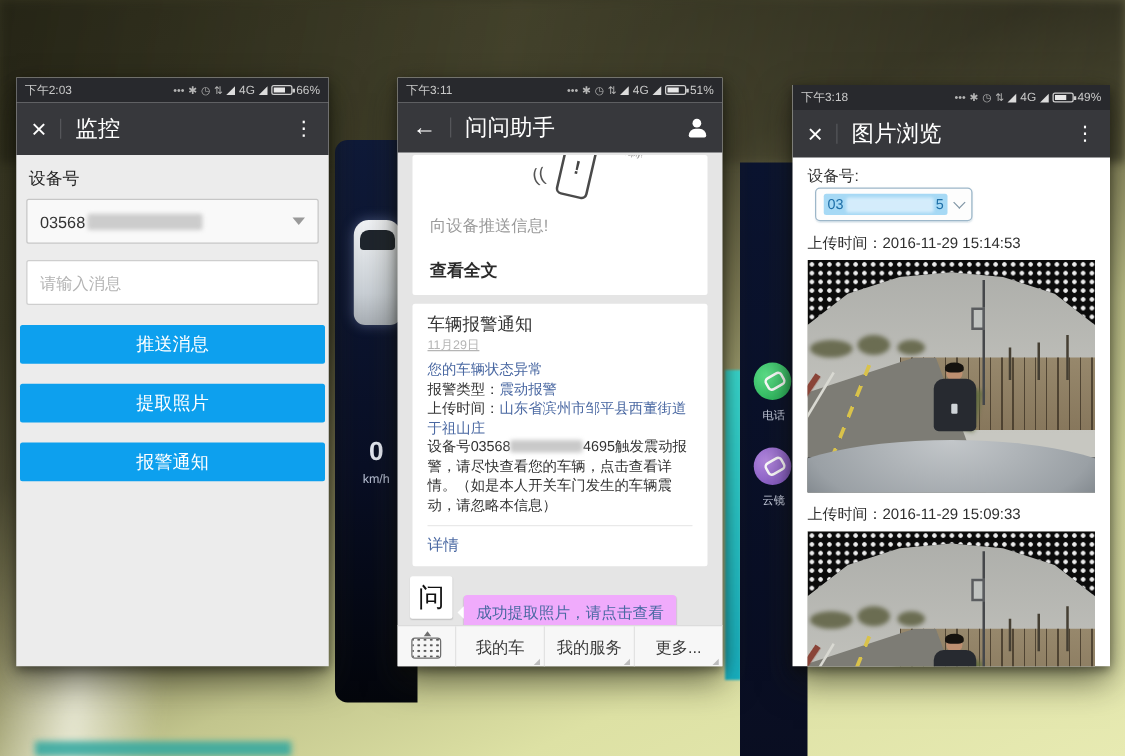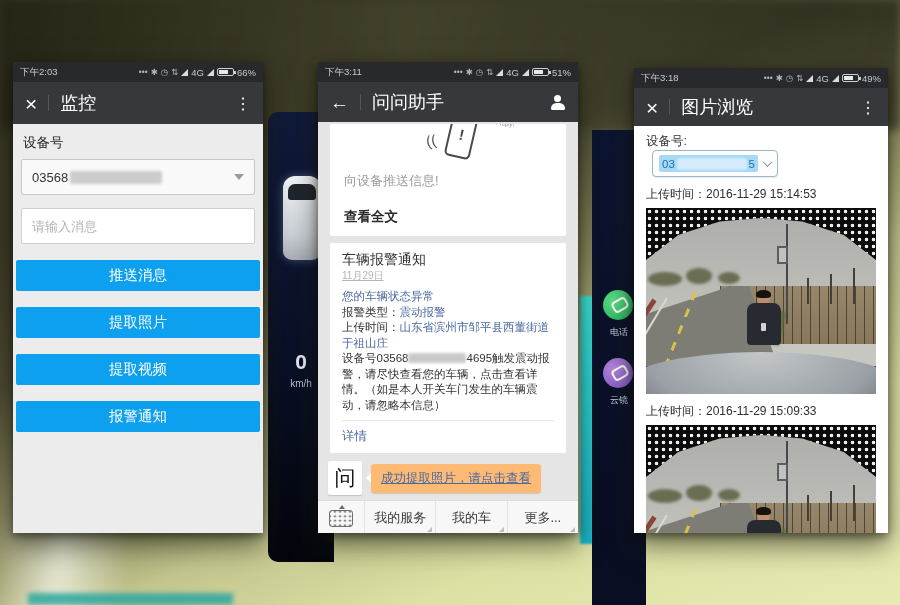--- a/index.html
+++ b/index.html
@@ -86,22 +86,22 @@
   .card2 .ctitle { font-size:14px; color:#333; }
   .card2 .cdate { font-size:10px; color:#b5b5b5; margin-top:0;text-decoration:underline; }
   .card2 .lines { margin-top:6px; font-size:11.5px; line-height:15.5px; color:#333; }
   .blue { color:#4a68a2; }
   .card2 .blur-mask { width:58px; height:10px; background:#c9c9c9; }
   .cdivider { border-top:1px solid #e9e9e9; margin-top:7px; }
   .detail { margin-top:7px; font-size:12.5px; color:#4a68a2; padding-bottom:2px; }
   .toastrow { display:flex; align-items:flex-start; margin:8px 0 0 10px; }
   .avatar { width:34px; height:34px; background:#fff; border-radius:2px; display:flex; align-items:center; justify-content:center;
     font-family:"Liberation Serif",serif; font-size:21px; color:#111; box-shadow:0 1px 1px rgba(0,0,0,.15); }
-  .bubble { position:relative; margin-left:9px; margin-top:3px; background:#fdba74; border-radius:3px; padding:6px 10px;
-    font-size:12.5px; color:#4a68a2; box-shadow:0 1px 1px rgba(0,0,0,.12);text-decoration:underline; }
+  .bubble { position:relative; margin-left:9px; margin-top:15px; background:#f0abfc; border-radius:3px; padding:6px 10px;
+    font-size:12.5px; color:#4a68a2; box-shadow:0 1px 1px rgba(0,0,0,.12); }
   .bubble::before { content:""; position:absolute; left:-5px; top:9px; border-top:5px solid transparent; border-bottom:5px solid transparent; border-right:5px solid #fff; }
   .mp-bar { position:absolute; left:0; right:0; bottom:0; height:35px; background:#f7f7f7; border-top:1px solid #dcdcdc; display:flex; align-items:stretch; }
   .kbwrap { width:46px; display:flex; align-items:center; justify-content:center; }
   .kb { position:relative; width:24px; height:17px; border:1px solid #6e6e6e; border-radius:3px;
     background-image:radial-gradient(#555 0.8px, transparent 1.3px); background-size:5px 4.5px; background-position:2.5px 3px; }
   .kb::before { content:""; position:absolute; left:9px; top:-6px; border-left:3px solid transparent; border-right:3px solid transparent; border-bottom:4px solid #6e6e6e; }
   .bitem { flex:1; display:flex; align-items:center; justify-content:center; font-size:13px; color:#3b3b3b;
     border-left:1px solid #e2e2e2; position:relative; }
   .bitem::after { content:""; position:absolute; right:3px; bottom:3px; border-left:5px solid transparent; border-bottom:5px solid #bdbdbd; }
 
@@ -196,21 +196,20 @@
     </div>
     <div class="lp-label">设备号</div>
     <div class="lp-select">
       <span class="val">03568</span>
       <span class="blur-mask"></span>
       <span class="arrow"></span>
     </div>
     <input class="lp-input" placeholder="请输入消息" style="">
     <div class="btn">推送消息</div>
     <div class="btn">提取照片</div>
-    <div class="btn">提取视频</div>
     <div class="btn">报警通知</div>
   </div>
 
   <div class="phone phone-mid">
     <div class="statusbar">
       <span>下午3:11</span>
       <span class="sright">
         <span class="g">•••</span>
         <span class="g">✱</span>
         <span class="g">◷</span>
@@ -254,22 +253,22 @@
         <div class="detail">详情</div>
       </div>
       <div class="toastrow">
         <div class="avatar">问</div>
         <div class="bubble">成功提取照片，请点击查看</div>
       </div>
       <div class="mp-bar">
         <div class="kbwrap">
             <div class="kb"></div>
           </div>
+        <div class="bitem">我的车</div>
         <div class="bitem">我的服务</div>
-        <div class="bitem">我的车</div>
         <div class="bitem">更多...</div>
       </div>
     </div>
   </div>
 
   <div class="phone phone-right">
     <div class="statusbar">
       <span>下午3:18</span>
       <span class="sright">
         <span class="g">•••</span>

